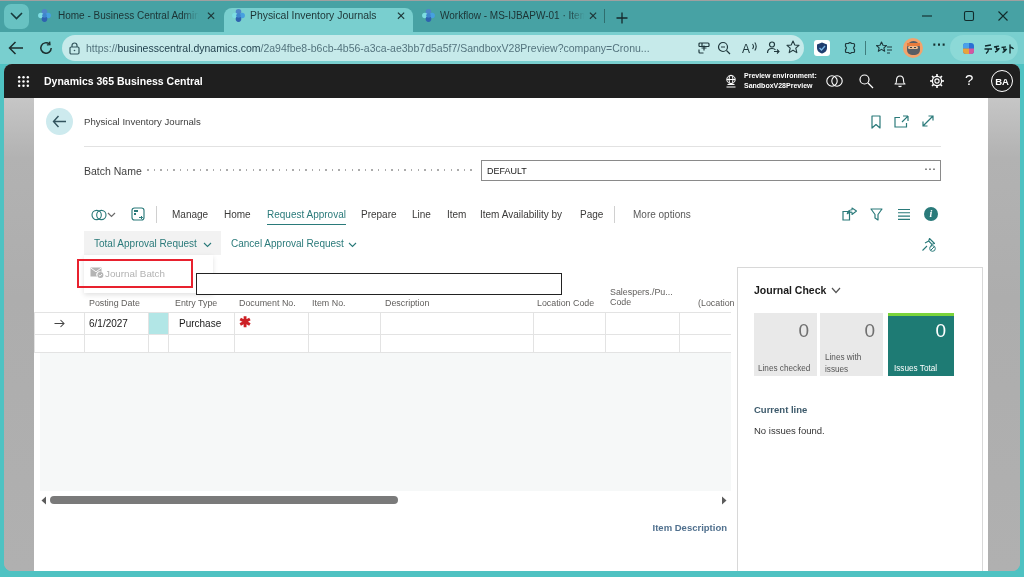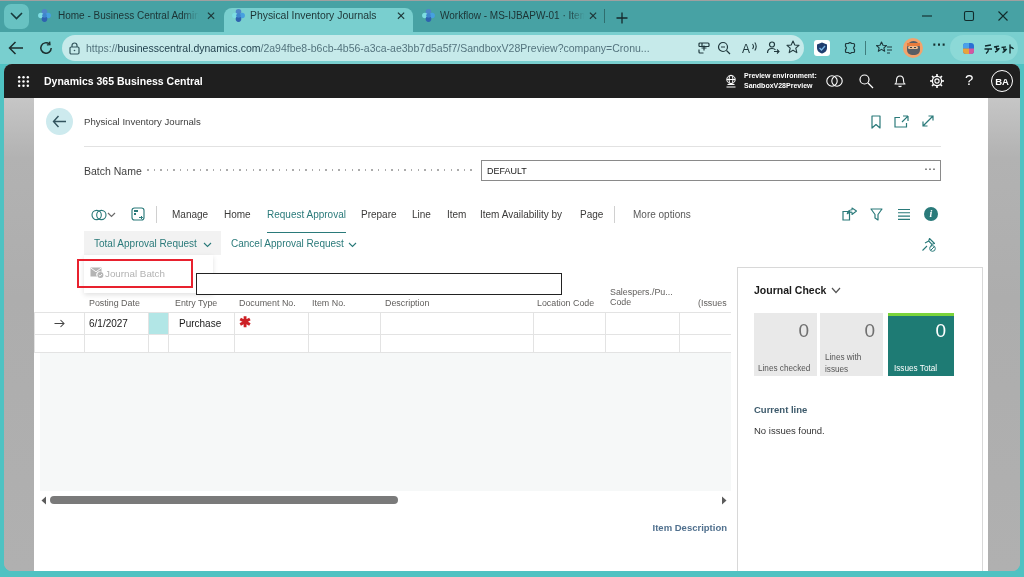--- a/index.html
+++ b/index.html
@@ -204,21 +204,21 @@
       </svg>
     <svg class="abs" style="left:97px;top:109px;" width="14" height="14" viewBox="0 0 14 14">
         <rect x="1" y="1" width="12" height="12" rx="2.5" stroke="#2a7a7a" stroke-width="1.15" fill="none"></rect>
         <rect x="3" y="3" width="4" height="2" fill="#2a7a7a"></rect>
         <rect x="3" y="6" width="2" height="2" fill="#2a7a7a"></rect>
         <path d="M8 10.5 H11.5 M10 9 L11.5 10.5 L10 12" stroke="#2a7a7a" stroke-width="1" fill="none"></path>
       </svg>
     <div class="abs" style="left:122px;top:108px;width:1px;height:17px;background:#d0d0d0;"></div>
     <div class="abs menuitem" style="left:138px;top:111px;">Manage</div>
     <div class="abs menuitem" style="left:190px;top:111px;">Home</div>
-    <div class="abs" style="left:233px;top:111px;font-size:10px;color:#2a7a7a;border-bottom:1.5px solid #2a7a7a;padding-bottom:12px;">Request Approval</div>
+    <div class="abs" style="left:233px;top:111px;font-size:10px;color:#2a7a7a;border-bottom:1.5px solid #2a7a7a;padding-bottom:4px;">Request Approval</div>
     <div class="abs menuitem" style="left:327px;top:111px;">Prepare</div>
     <div class="abs menuitem" style="left:378px;top:111px;">Line</div>
     <div class="abs menuitem" style="left:413px;top:111px;">Item</div>
     <div class="abs menuitem" style="left:446px;top:111px;">Item Availability by</div>
     <div class="abs menuitem" style="left:546px;top:111px;">Page</div>
     <div class="abs" style="left:580px;top:108px;width:1px;height:17px;background:#d0d0d0;"></div>
     <div class="abs" style="left:599px;top:111px;font-size:10px;color:#595959;">More options</div>
 
     <svg class="abs" style="left:808px;top:109px;" width="16" height="14" viewBox="0 0 16 14">
         <path d="M1 4.5 H7.5 V13 H1 Z" stroke="#2a7a7a" stroke-width="1.2" fill="none"></path>
@@ -247,21 +247,21 @@
         <path d="M9.8 13.2 L13.2 9.8" stroke="#2a7a7a" stroke-width="1"></path>
       </svg>
 
     <div class="abs hdr" style="left:55px;top:200px;">Posting Date</div>
     <div class="abs hdr" style="left:141px;top:200px;">Entry Type</div>
     <div class="abs hdr" style="left:205px;top:200px;">Document No.</div>
     <div class="abs hdr" style="left:278px;top:200px;">Item No.</div>
     <div class="abs hdr" style="left:351px;top:200px;">Description</div>
     <div class="abs hdr" style="left:503px;top:200px;">Location Code</div>
     <div class="abs hdr" style="left:576px;top:189px;">Salespers./Pu...<br>Code</div>
-    <div class="abs hdr" style="left:664px;top:200px;">(Issues</div>
+    <div class="abs hdr" style="left:664px;top:200px;">(Location</div>
 
     <div class="abs gridline" style="left:0px;top:214px;width:697px;height:1px;"></div>
     <div class="abs gridline" style="left:0px;top:236px;width:697px;height:1px;"></div>
     <div class="abs gridline" style="left:0px;top:254px;width:697px;height:1px;"></div>
       <div class="abs gridline" style="left:0px;top:214px;width:1px;height:40px;"></div>
 
     <div class="abs gridline" style="left:50px;top:214px;width:1px;height:40px;"></div>
     <div class="abs gridline" style="left:114px;top:214px;width:1px;height:40px;"></div>
     <div class="abs gridline" style="left:134px;top:214px;width:1px;height:40px;"></div>
     <div class="abs gridline" style="left:200px;top:214px;width:1px;height:40px;"></div>

